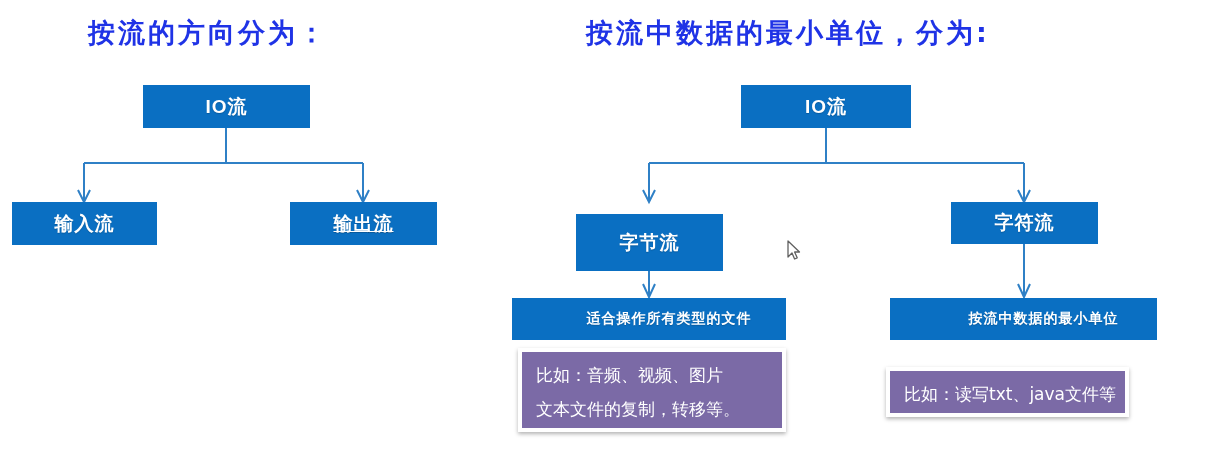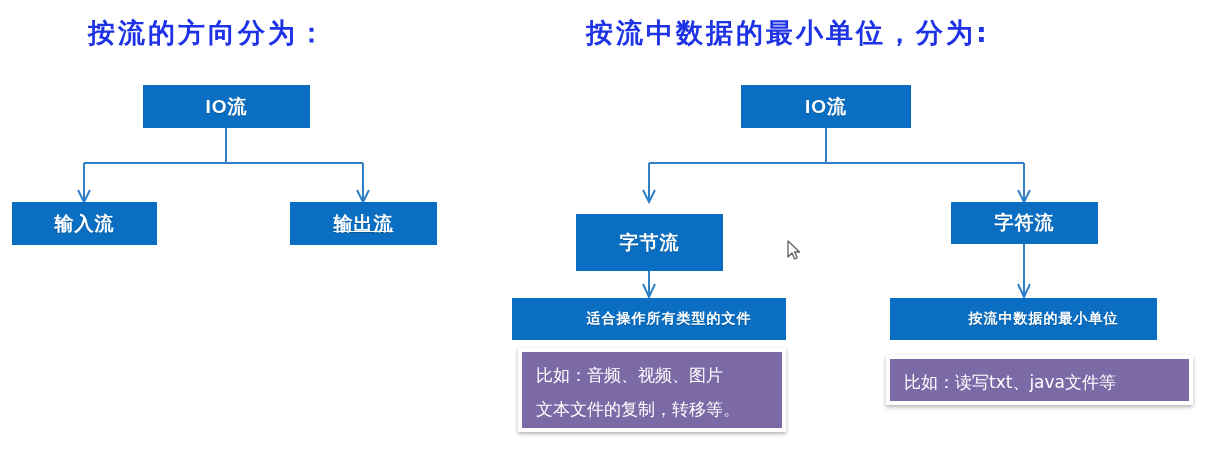--- a/index.html
+++ b/index.html
@@ -149,21 +149,21 @@
 
   <div class="node small" style="left:890px; top:298px; width:267px; height:42px;">
     <span>按流中数据的最小单位</span>
   </div>
 
   <div class="note" style="left:518px; top:348px; width:268px; height:84px;">
     <div>比如：音频、视频、图片</div>
     <div>文本文件的复制，转移等。</div>
   </div>
 
-  <div class="note" style="left:886px; top:355px; width:307px; height:50px; line-height:34px;">
+  <div class="note" style="left:886px; top:367px; width:243px; height:50px; line-height:34px;">
     <div>比如：读写txt、java文件等</div>
   </div>
 
   <svg id="cursor" viewBox="0 0 16 22" xmlns="http://www.w3.org/2000/svg">
     <path d="M2,1 L2,17 L6,13 L8.6,19 L11.2,17.8 L8.6,12 L13.5,12 Z" fill="#ffffff" stroke="#606060" stroke-width="1.3" stroke-linejoin="round"></path>
   </svg>
 
 </div>
 
 </body></html>

